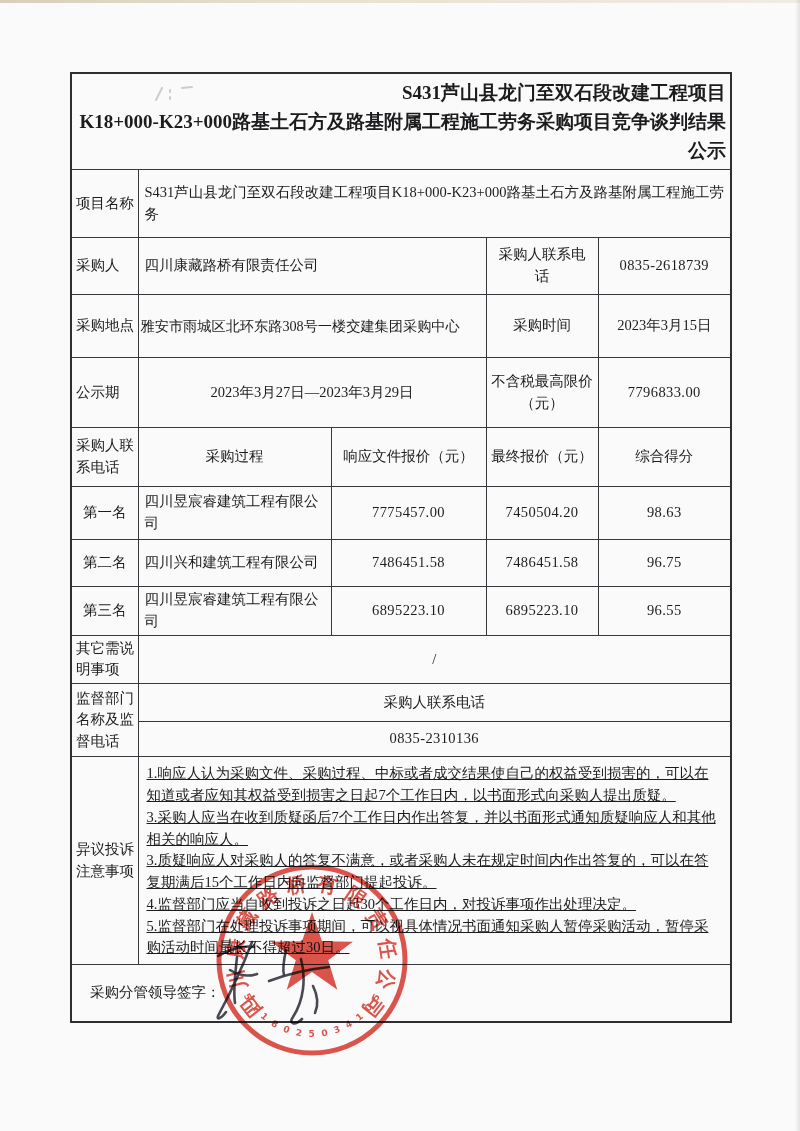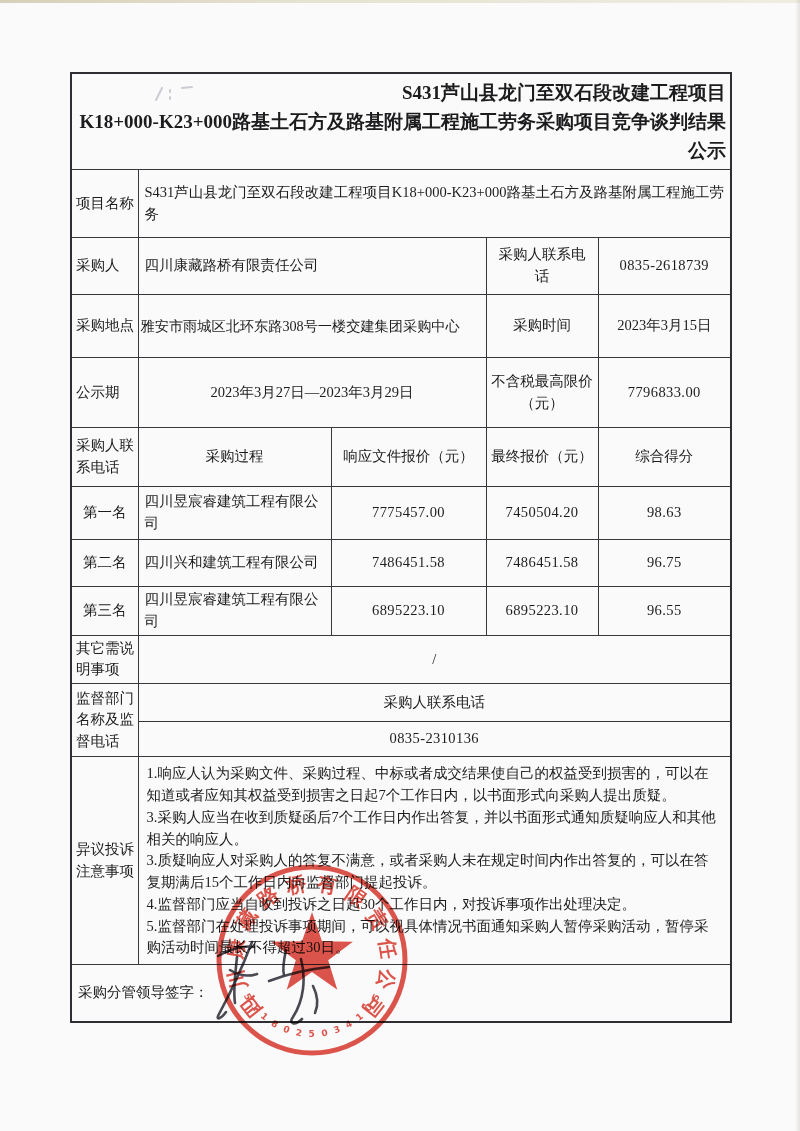--- a/index.html
+++ b/index.html
@@ -29,23 +29,23 @@
     border:2px solid #2f2f33;
     font-size:14.5px; line-height:1.5;
   }
   td { border:1.5px solid var(--line); padding:2px 6px; vertical-align:middle; overflow:hidden; }
   .c1 { padding:2px 2px 2px 4px; }
   .ctr { text-align:center; }
   .lft { text-align:left; }
   .title-cell { text-align:right; font-weight:bold; font-size:19px; line-height:1.53; padding:4px 4px;margin-top:48px; }
   .tight { font-size:14.2px; padding:2px 2px; white-space:nowrap;margin-left:36px; }
   .num { letter-spacing:.4px; }
-  .longtext { line-height:1.5; padding:5px 8px 4px 8px; vertical-align:middle; }
+  .longtext { line-height:1.5; padding:5px 8px 4px 8px; vertical-align:middle;text-decoration:underline; }
   .longtext .item { margin:0; }
-  .sign-cell { padding-left:6px;font-family:Liberation Serif, serif; }
+  .sign-cell { padding-left:18px;font-family:Liberation Serif, serif; }
   
   .stamp-wrap {
     position:absolute; left:207px; top:855px; width:210px; height:210px;
     opacity:.85; mix-blend-mode:multiply; pointer-events:none;
   }
   .stamp-wrap svg { display:block; }
   .stamp-ring { stroke:var(--stamp-color); }
   .stamp-star { fill:var(--stamp-color); }
   #stamp-company { fill:var(--stamp-color); font-size:20px; font-weight:bold;
     font-family:"Liberation Serif",serif; text-anchor:middle; }

